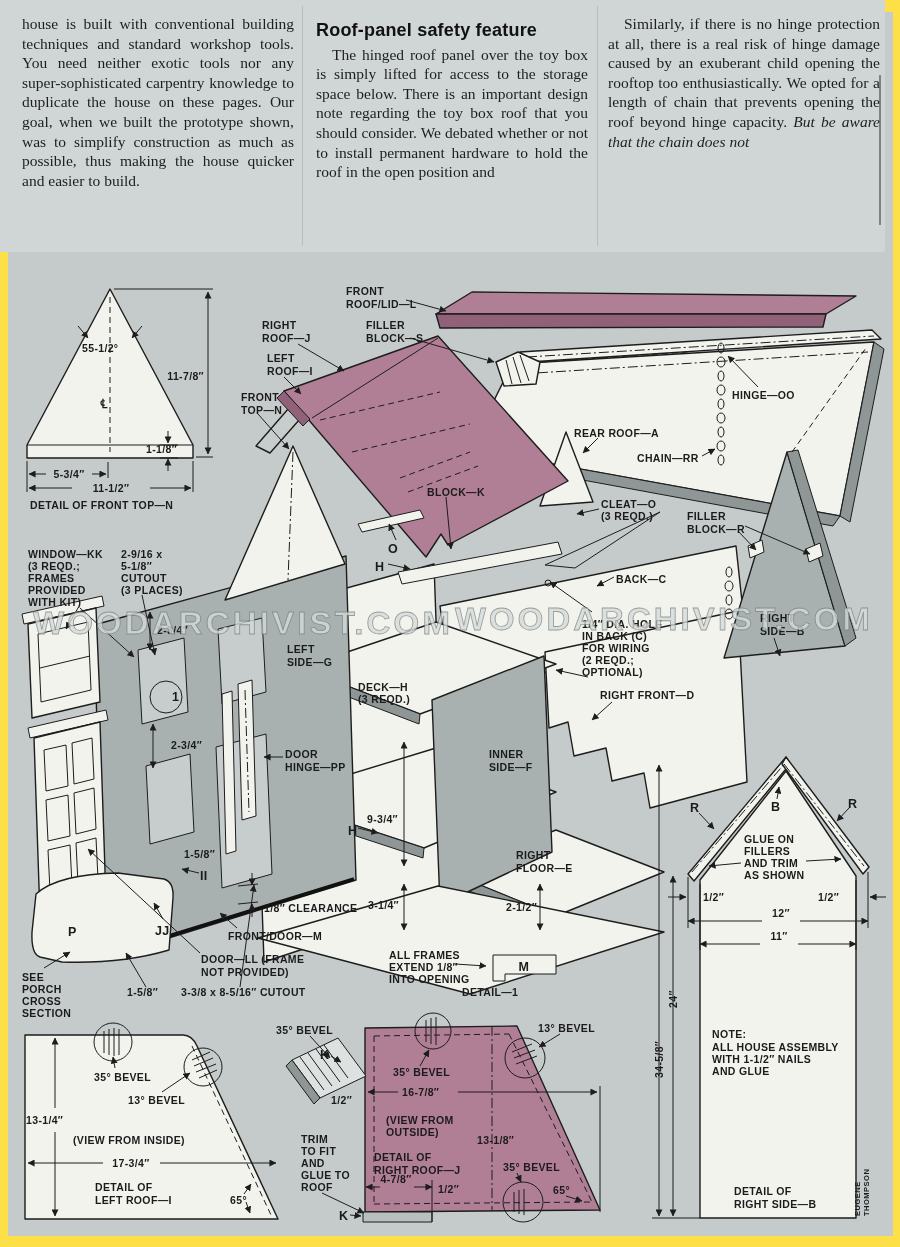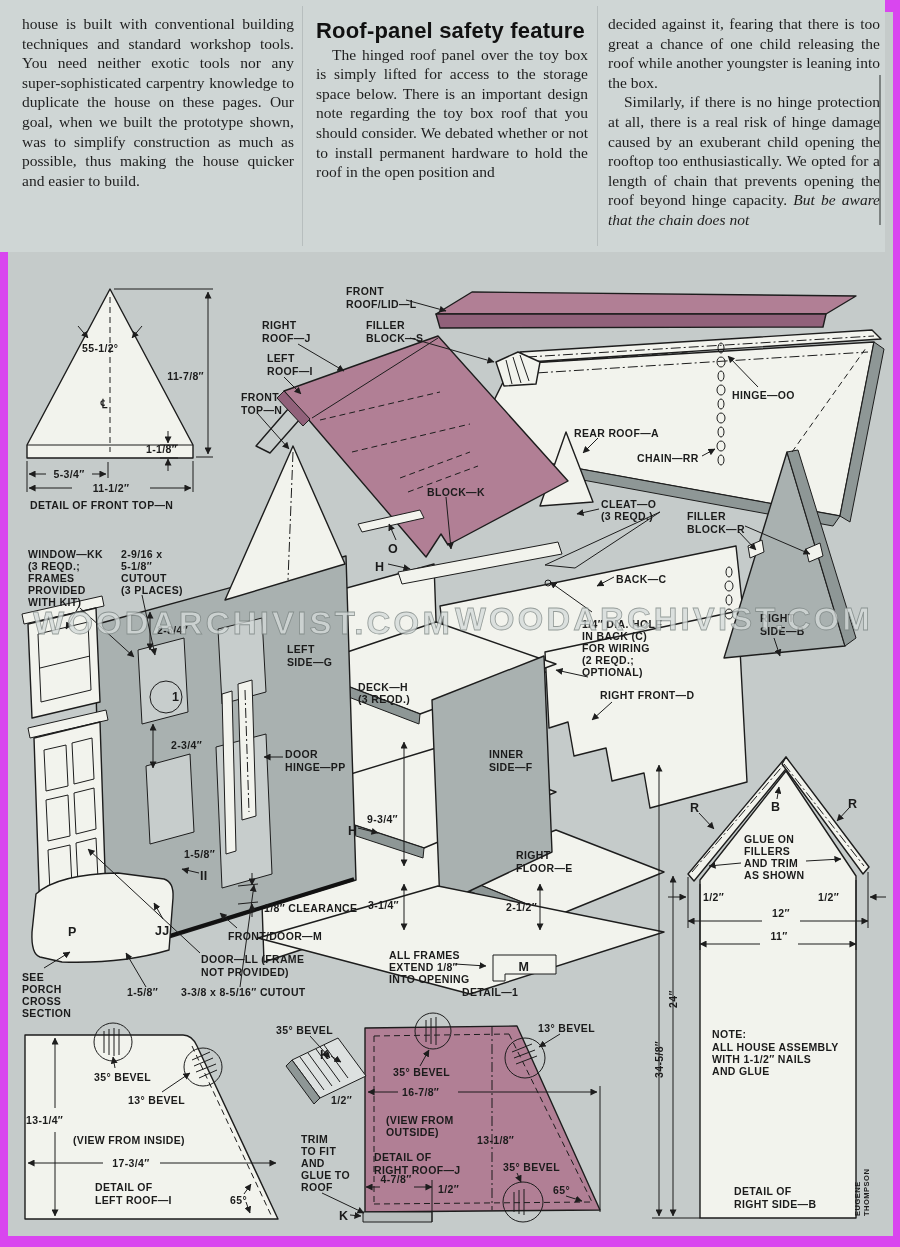--- a/index.html
+++ b/index.html
@@ -1,24 +1,24 @@
 <!DOCTYPE html>
 <html><head>
 <meta charset="utf-8">
 <style>
   html,body{margin:0;padding:0;background:#f3f2ec;}
-  .page{position:relative;width:900px;height:1247px;background:#d946ef;overflow:hidden;
+  .page{position:relative;width:900px;height:1247px;background:#fde047;overflow:hidden;
         font-family:"Liberation Sans",sans-serif;}
   .scan{position:absolute;left:8px;top:12px;width:885px;height:1224px;background:#c5cbca;}
   .text-section{position:absolute;left:0;top:0;width:885px;height:252px;background:#cfd6d5;}
   .col{position:absolute;top:14px;width:272px;color:#1e1e1e;
        font-family:"Liberation Serif",serif;font-size:15.5px;line-height:19.6px;text-align:justify;}
   .col p{margin:0;}
   .col p.ind{text-indent:16px;}
-  .col h3{margin:7px 0 4px 0;font-family:"Liberation Sans",sans-serif;font-size:22px;
+  .col h3{margin:7px 0 4px 0;font-family:"Liberation Sans",sans-serif;font-size:18px;
           letter-spacing:.2px;color:#111;}
   .col .it{font-style:italic;}
   .colrule{position:absolute;top:6px;width:1px;height:240px;background:rgba(40,50,50,.14);}
   .edge-line{position:absolute;left:879px;top:75px;width:2px;height:150px;background:#3a3f3e;opacity:.55;}
   svg text{user-select:none;}
   .lbl{font:700 10.5px "Liberation Sans",sans-serif;fill:#1b1b1b;letter-spacing:.35px;}
   .lg{font-size:12.5px;}
   .wm{font:700 31px "Liberation Sans",sans-serif;fill:#d5dbda;opacity:.78;stroke:#7d8684;
       stroke-width:.8px;letter-spacing:3px;}
   .sig{font:700 7.5px "Liberation Sans",sans-serif;letter-spacing:.5px;fill:#1b1b1b;}
@@ -42,21 +42,20 @@
     <div class="col" style="left:22px">
       <p>house is built with conventional building techniques and standard workshop tools. You need neither exotic tools nor any super-sophisticated carpentry knowledge to duplicate the house on these pages. Our goal, when we built the prototype shown, was to simplify construction as much as possible, thus making the house quicker and easier to build.</p>
     </div>
 
     <div class="col" style="left:316px">
       <h3>Roof-panel safety feature</h3>
       <p class="ind">The hinged roof panel over the toy box is simply lifted for access to the storage space below. There is an important design note regarding the toy box roof that you should consider. We debated whether or not to install permanent hardware to hold the roof in the open position and</p>
     </div>
 
     <div class="col" style="left:608px">
-      <p>decided against it, fearing that there is too great a chance of one child releasing the roof while another youngster is leaning into the box.</p>
       <p class="ind"><span>Similarly, if there is no hinge protection at all, there is a real risk of hinge damage caused by an exuberant child opening the rooftop too enthusiastically. We opted for a length of chain that prevents opening the roof beyond hinge capacity. </span><span class="it">But be aware that the chain does not</span></p>
     </div>
   </div>
   <div class="edge-line"></div>
 
   <svg width="900" height="1247" viewBox="0 0 900 1247" style="position:absolute;left:0;top:0">
     <defs>
       <marker id="arr" viewBox="0 0 8 8" refX="7.5" refY="4" markerWidth="7" markerHeight="7" orient="auto-start-reverse">
           <path d="M0,0 L8,4 L0,8 Z" fill="#1d1d1d"></path>
         </marker>

